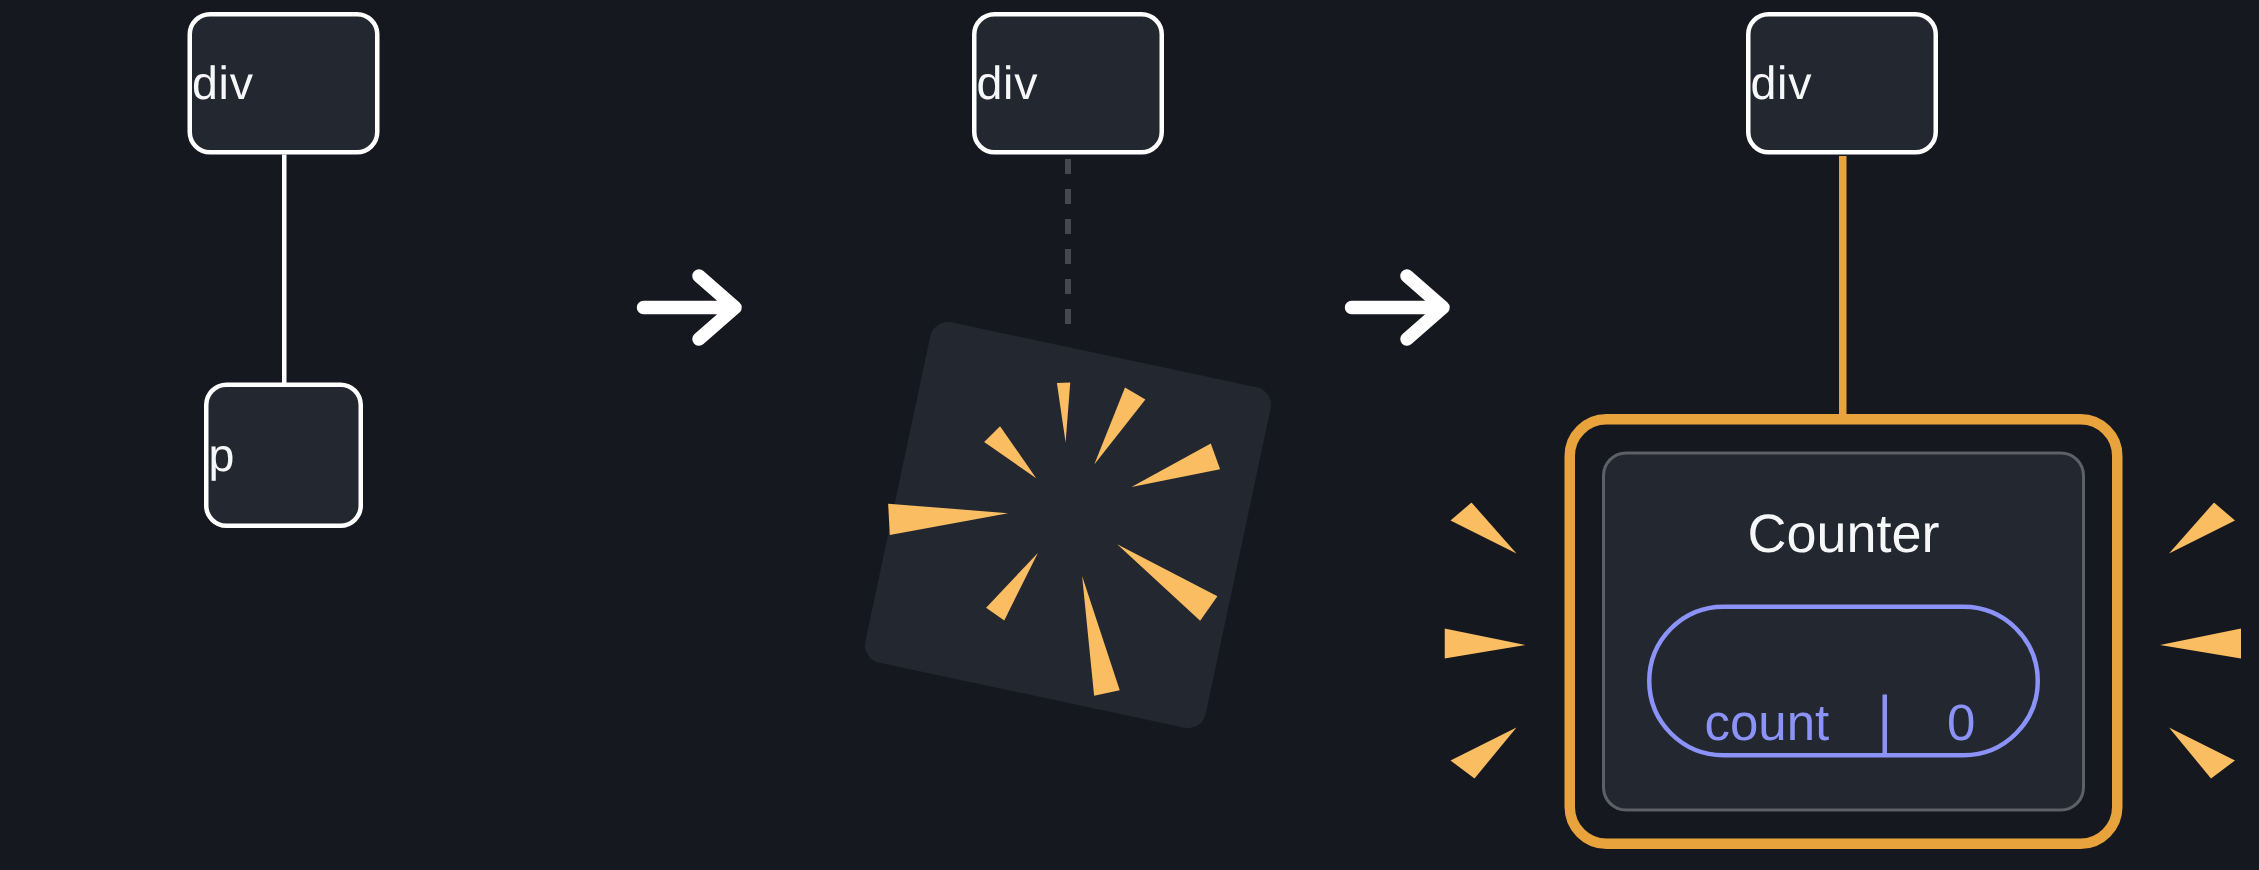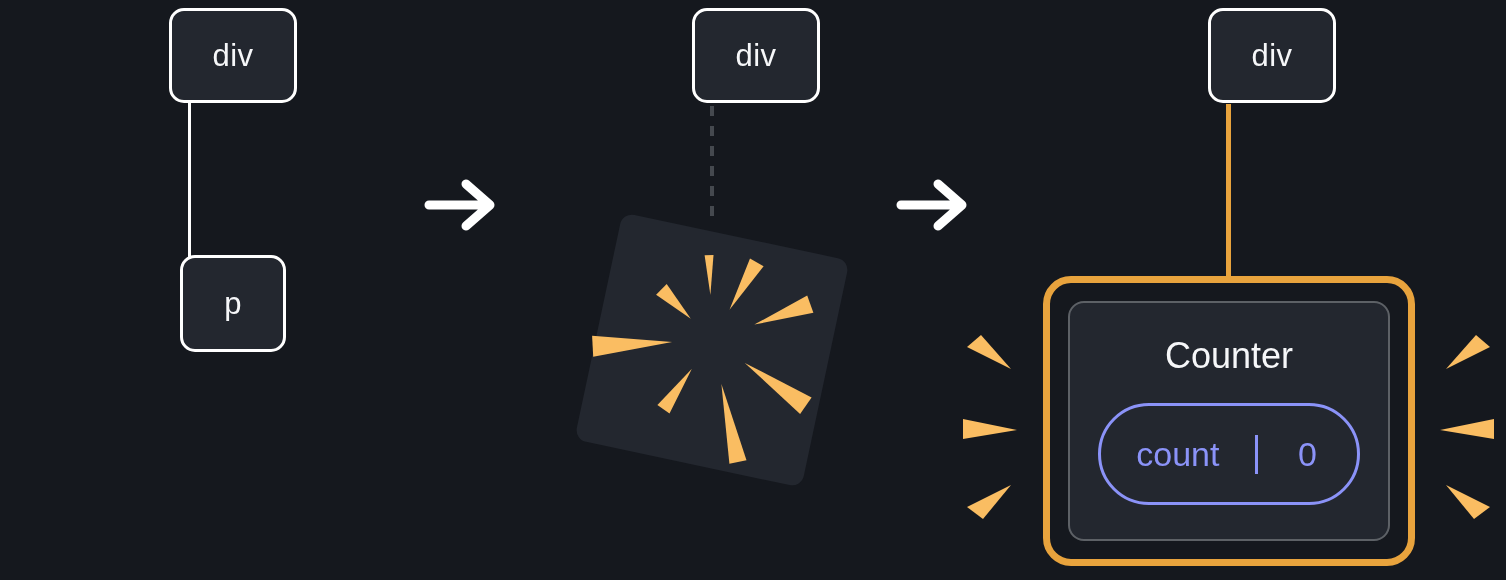--- a/index.html
+++ b/index.html
@@ -16,25 +16,23 @@
 
   
   .node {
     position: absolute;
     background: var(--node-fill, #23272f);
     border: 3px solid var(--node-border, #ffffff);
     border-radius: 15px;
     color: var(--node-text, #f6f7f9);
     display: flex;
     align-items: center;
-    justify-content: center;
     font-size: 31px;
     font-weight: 400;
     letter-spacing: 0.5px;
-    margin-left: 44px;
   }
 
   .connector-solid {
     position: absolute;
     width: 3px;
     background: var(--connector, #ffffff);
   }
 
   .connector-dashed {
     position: absolute;
@@ -88,21 +86,21 @@
     font-size: 36px;
     font-weight: 400;
   }
   .state-pill {
     margin-top: 26px;
     width: 262px;
     height: 102px;
     border: 3px solid var(--purple, #8b93f8);
     border-radius: 52px;
     display: flex;
-    align-items: center;
+    align-items: flex-end;
     overflow: hidden;
     color: var(--purple, #8b93f8);
     font-size: 34px;
   }
   .state-pill .key {
     flex: 1.55;
     display: flex;
     align-items: center;
     justify-content: center;
     border-right: 3px solid var(--purple, #8b93f8);

